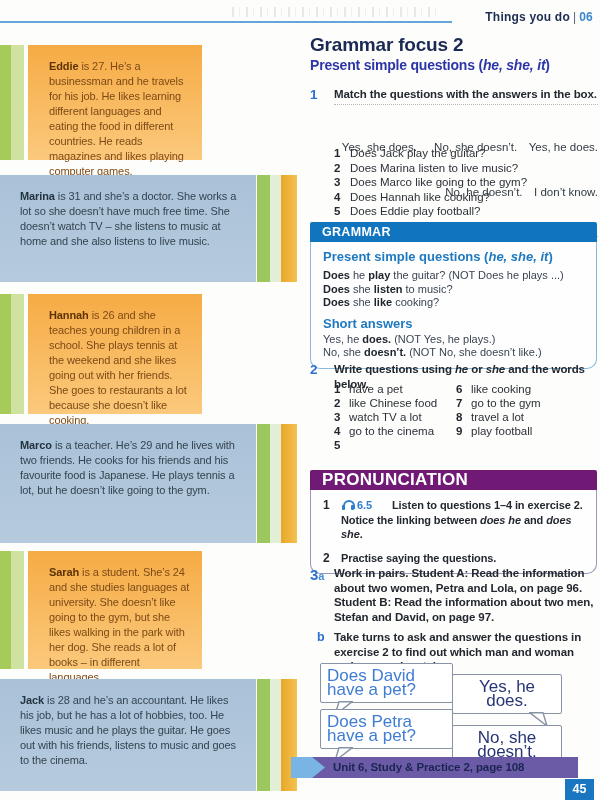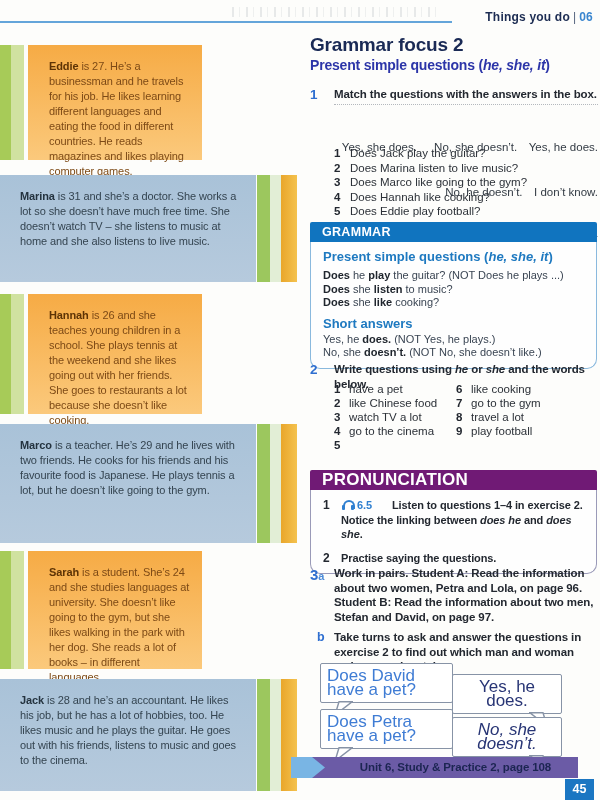--- a/index.html
+++ b/index.html
@@ -90,21 +90,21 @@
   .bubbles{height:100px;}
   .bub{position:absolute;background:#fff;border:1.5px solid #8793a6;border-radius:2px;
     box-sizing:border-box;padding:5px 6px;font-size:17px;line-height:14px;}
   .bub-q{color:#3f7cd4;width:133px;}
   .bub-a{color:#283575;width:110px;text-align:center;}
   .tail{position:absolute;top:100%;margin-top:-1.5px;}
   .tail-l{left:12px;}
   .tail-r{right:12px;}
   .tail polygon{fill:#fff;stroke:#8793a6;stroke-width:1.4;}
   
-  .footer-bar{position:absolute;left:297px;top:757px;width:281px;height:21px;background:#6b5ba6;text-align:center;}
+  .footer-bar{position:absolute;left:297px;top:757px;width:281px;height:21px;background:#6b5ba6;}
   .footer-arrow{position:absolute;left:-6px;top:0;width:34px;height:21px;background:#79b5e4;
     clip-path:polygon(0 0,62% 0,100% 50%,62% 100%,0 100%);}
   .footer-text{margin-left:36px;line-height:21px;font-size:11.5px;font-weight:bold;color:#1c2552;letter-spacing:-.1px;}
   .page-num{position:absolute;left:565px;top:779px;width:29px;height:21px;background:#1b76c2;
     color:#fff;font-weight:bold;font-size:12.5px;text-align:center;line-height:21px;}
 </style>
 </head>
 <body>
 
 <div class="show-through"></div>
@@ -299,21 +299,21 @@
       <svg class="tail tail-r" width="20" height="15" viewBox="0 0 20 15">
           <polygon points="18,14 14,0.8 1,0.8"></polygon>
         </svg>
     </div>
     <div class="bub bub-q" style="left:10px;top:46px;">
       <span>Does Petra have a pet?</span>
       <svg class="tail tail-l" width="20" height="15" viewBox="0 0 20 15">
           <polygon points="2,14 6,0.8 19,0.8"></polygon>
         </svg>
     </div>
-    <div class="bub bub-a" style="left:142px;top:54px;font-style:italic;">
+    <div class="bub bub-a" style="left:142px;top:62px;">
       <span>No, she doesn’t.</span>
       <svg class="tail tail-r" width="20" height="15" viewBox="0 0 20 15">
           <polygon points="18,14 14,0.8 1,0.8"></polygon>
         </svg>
     </div>
   </div>
 
 </div>
 
 <div class="footer-bar">

